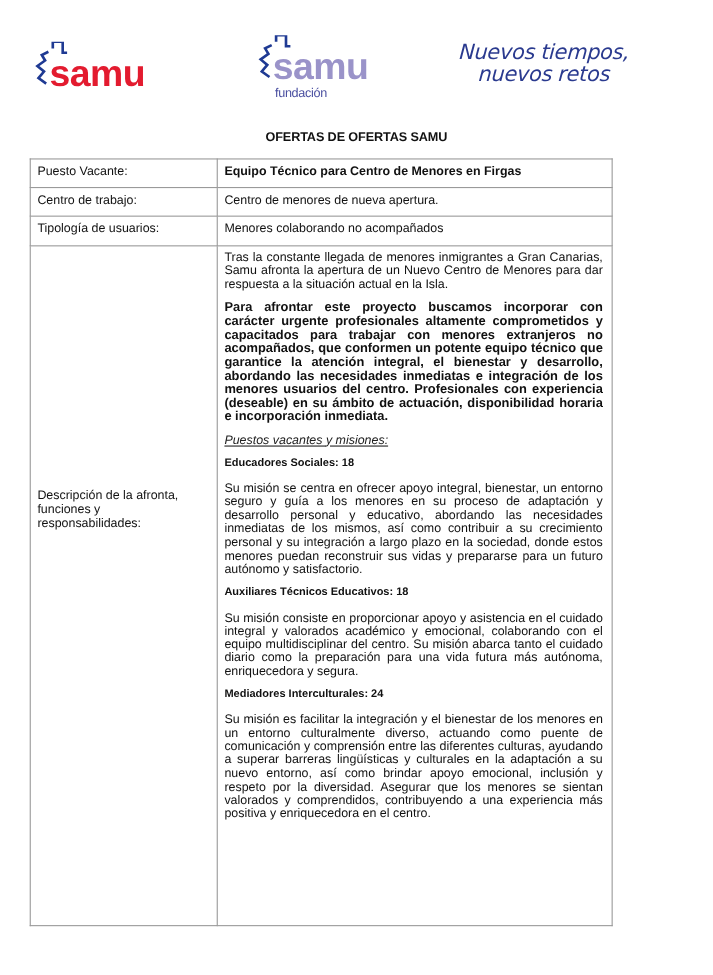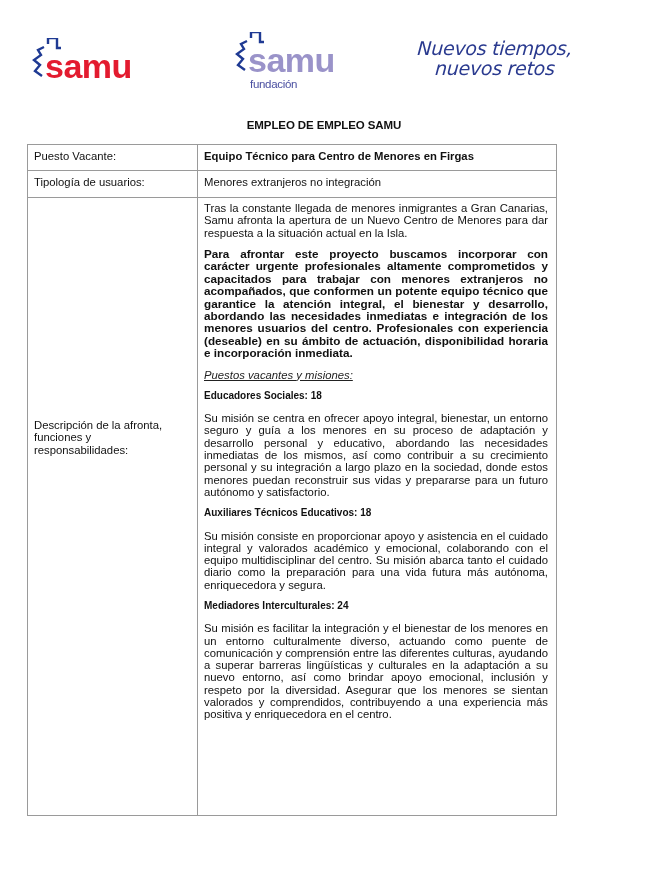--- a/index.html
+++ b/index.html
@@ -133,31 +133,35 @@
     <text x="15" y="40" font-family="Liberation Sans, sans-serif" font-weight="bold" font-size="34" fill="#9a93c9" letter-spacing="-0.5">samu</text>
     <text x="17" y="56" font-family="Liberation Sans, sans-serif" font-size="11.5" fill="#4a4fa0" letter-spacing="-0.3">fundación</text>
   </svg>
 </div>
 
 <div class="logo logo-slogan">
   <span class="slogan-text">Nuevos tiempos,</span>
   <span class="slogan-text">nuevos retos</span>
 </div>
 
-<div class="doc-title">EMPLEO DE EMPLEO SAMU</div>
+<div class="doc-title">OFERTAS DE OFERTAS SAMU</div>
 
 <table class="offer">
   <tbody>
     <tr class="short">
       <td class="label">Puesto Vacante:</td>
       <td class="value bold">Equipo Técnico para Centro de Menores en Firgas</td>
     </tr>
+    <tr class="short">
+      <td class="label">Centro de trabajo:</td>
+      <td class="value">Centro de menores de nueva apertura.</td>
+    </tr>
     <tr class="short-b">
       <td class="label">Tipología de usuarios:</td>
-      <td class="value">Menores extranjeros no integración</td>
+      <td class="value">Menores colaborando no acompañados</td>
     </tr>
     <tr class="desc">
       <td class="label">
         <span class="desc-label">Descripción de la afronta, funciones y responsabilidades:</span>
       </td>
       <td class="value">
         <p class="para first">Tras la constante llegada de menores inmigrantes a Gran Canarias, Samu afronta la apertura de un Nuevo Centro de Menores para dar respuesta a la situación actual en la Isla.</p>
         <p class="para para-bold">Para afrontar este proyecto buscamos incorporar con carácter urgente profesionales altamente comprometidos y capacitados para trabajar con menores extranjeros no acompañados, que conformen un potente equipo técnico que garantice la atención integral, el bienestar y desarrollo, abordando las necesidades inmediatas e integración de los menores usuarios del centro. Profesionales con experiencia (deseable) en su ámbito de actuación, disponibilidad horaria e incorporación inmediata.</p>
         <p class="subheading-italic">Puestos vacantes y misiones:</p>
 

